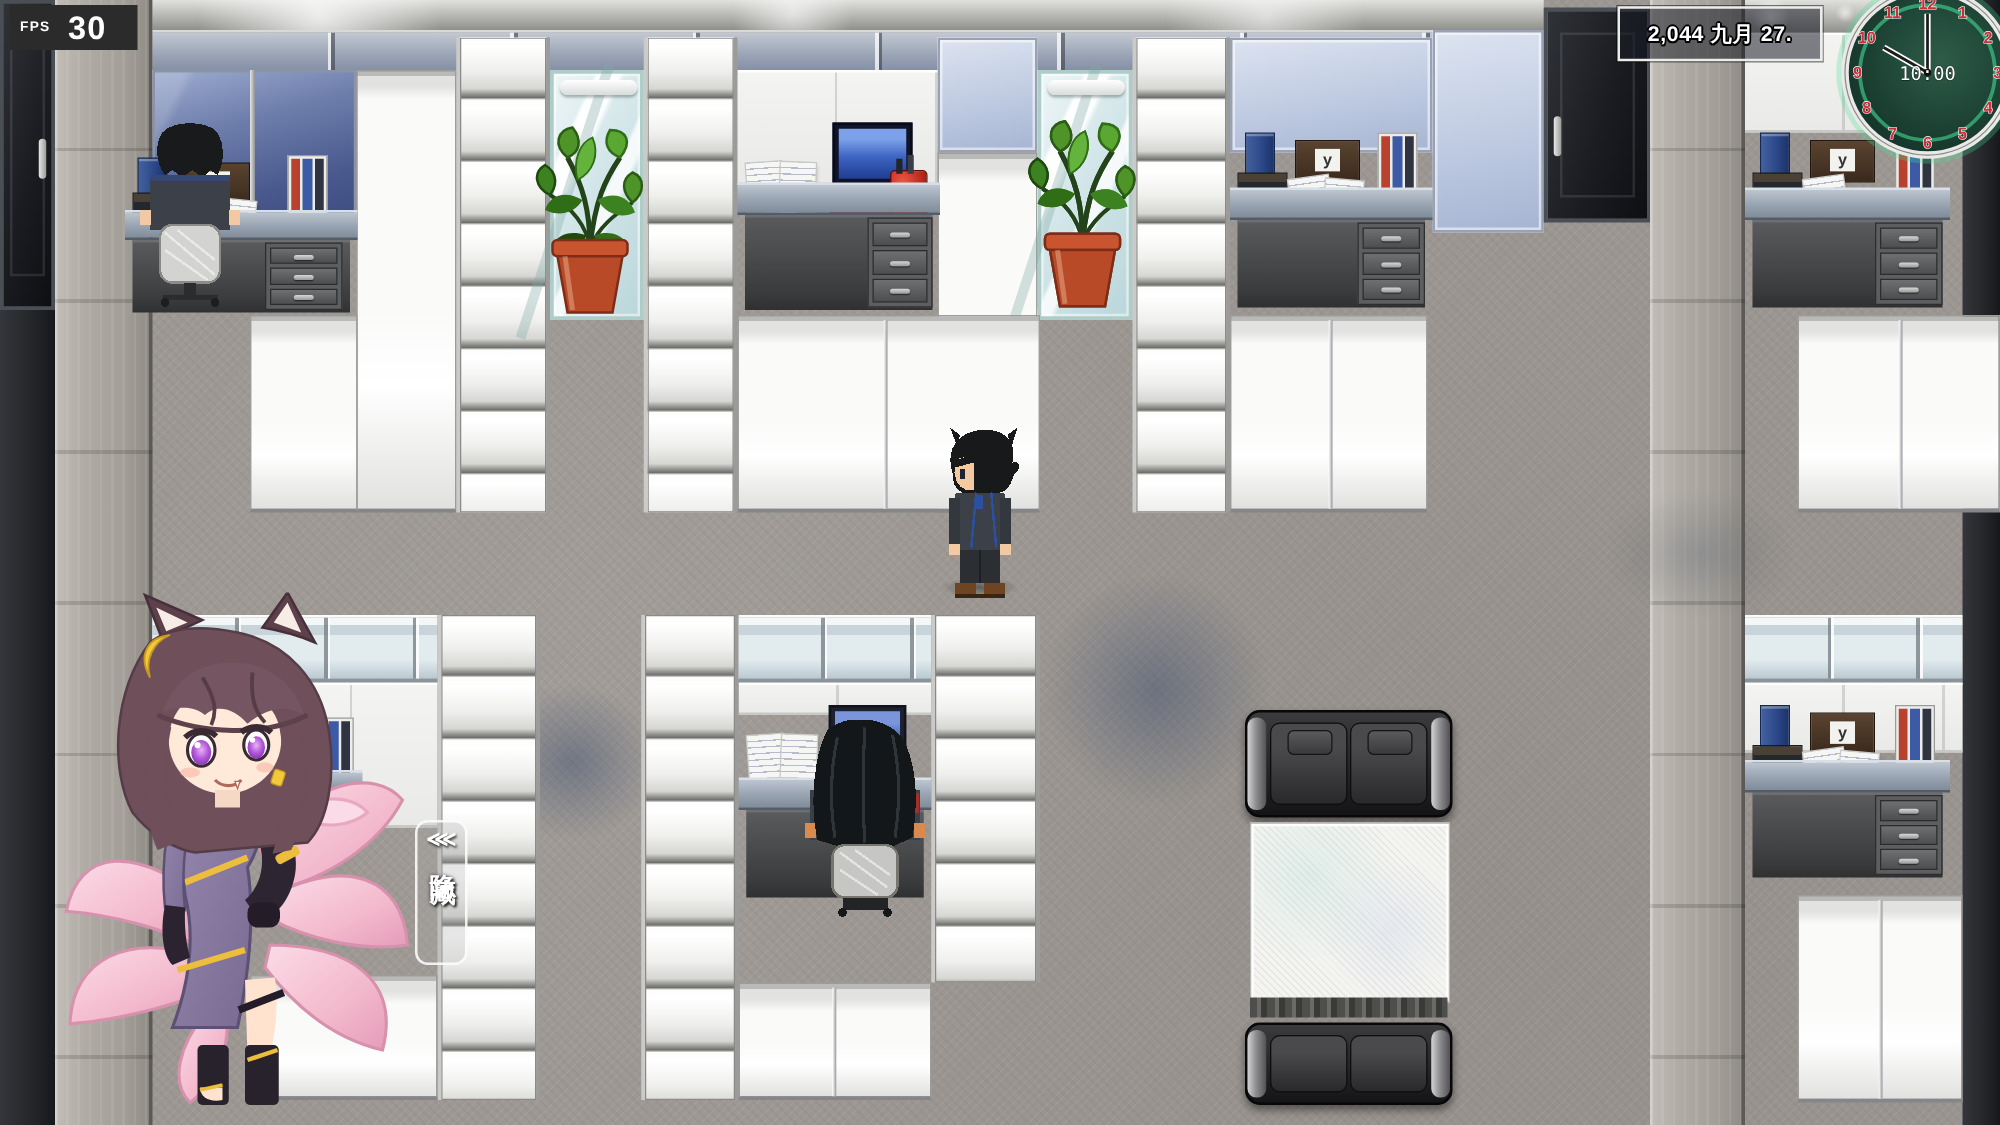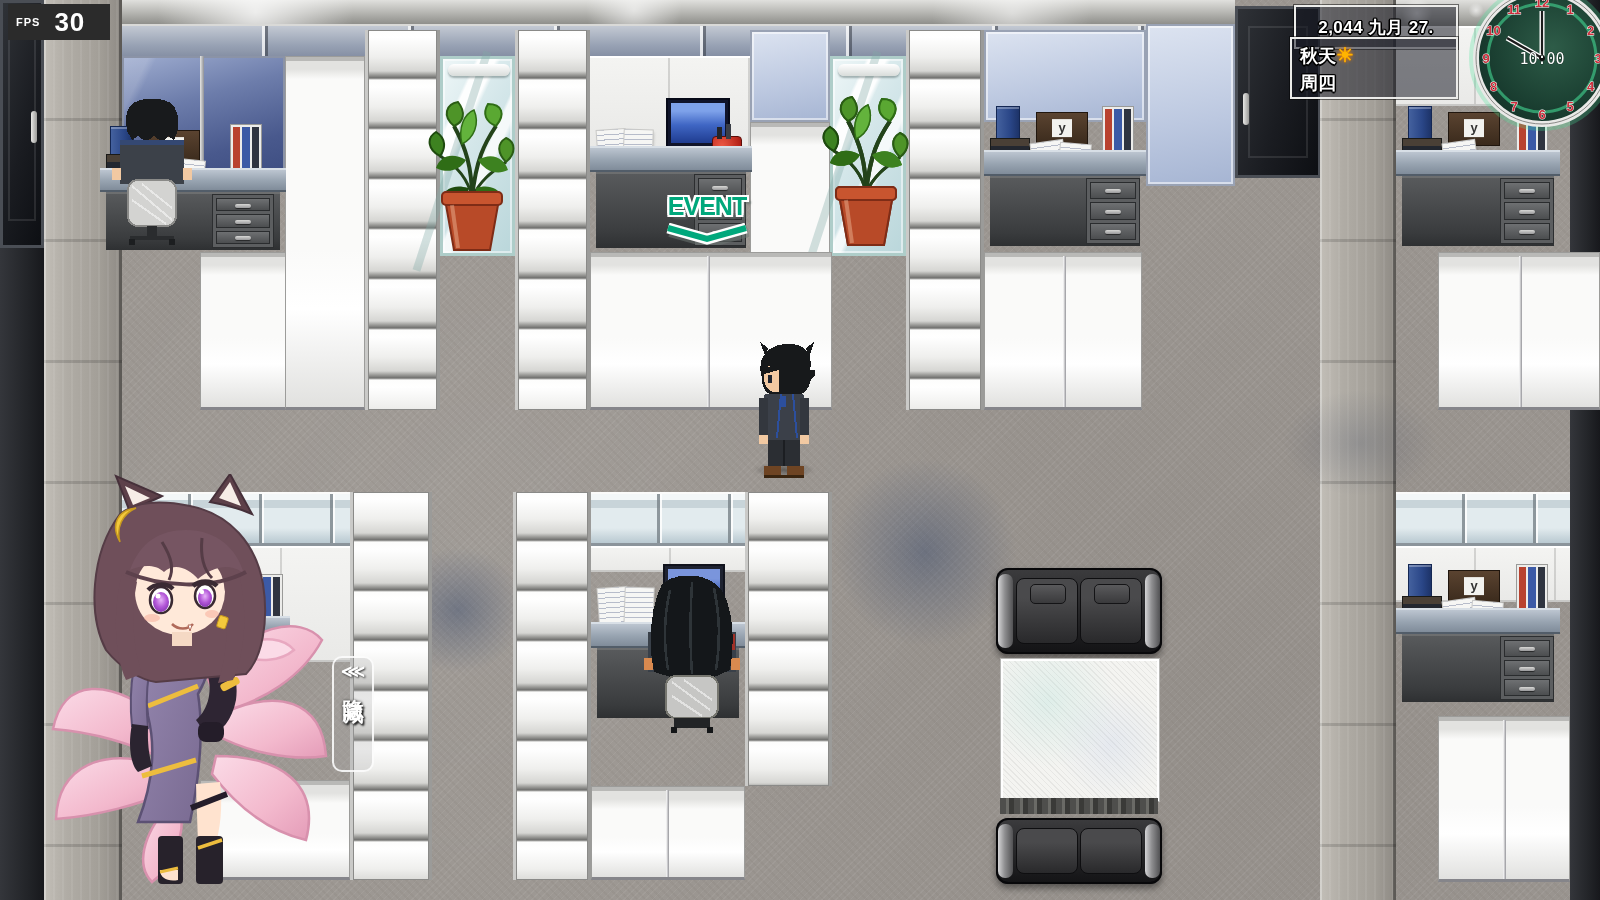--- a/index.html
+++ b/index.html
@@ -532,42 +532,28 @@
       <rect x="158" y="142" width="9" height="12" rx="2" transform="rotate(18 162 148)" fill="#f3c93c" stroke="#c89a1e"></rect>
       <rect x="112" y="158" width="20" height="14" fill="#f5d9c4"></rect>
     </g>
   </svg>
 
   <div id="fps-box" class="abs hud">
     <span class="lab">FPS</span>
     <span class="val">30</span>
   </div>
 
-  <div id="event-marker" class="abs">
-    <div class="txt">EVENT</div>
-    <svg width="88" height="22" viewBox="0 0 88 22" style="margin-top:2px">
-      <path d="M5,5 L44,16 L83,5" stroke="rgba(110,120,115,.5)" stroke-width="12" fill="none" transform="translate(2,3)"></path>
-      <path d="M5,5 L44,16 L83,5" stroke="#ffffff" stroke-width="11" fill="none"></path>
-      <path d="M5,5 L44,16 L83,5" stroke="#00a87c" stroke-width="6" fill="none"></path>
-    </svg>
-  </div>
 
   <div id="hide-button" class="abs">
     <span class="arr">⋘</span>
     <span class="vtext">隐藏</span>
   </div>
 
   <div id="date-box" class="abs hud hudbox outline">
     <span>2,044 九月 27.</span>
-  </div>
-  <div id="weather-box" class="abs hud hudbox outline">
-    <div>
-      <span>秋天</span><span class="sun">☀</span>
-    </div>
-    <div>周四</div>
   </div>
 
   <svg id="clock" class="abs hud" width="148" height="148" viewBox="0 0 148 148">
     <defs>
       <radialGradient id="faceg" cx=".58" cy=".42" r=".8">
         <stop offset="0" stop-color="#2e5c48"></stop>
           <stop offset=".55" stop-color="#1b4032"></stop>
           <stop offset="1" stop-color="#0e2820"></stop>
       </radialGradient>
     </defs>

